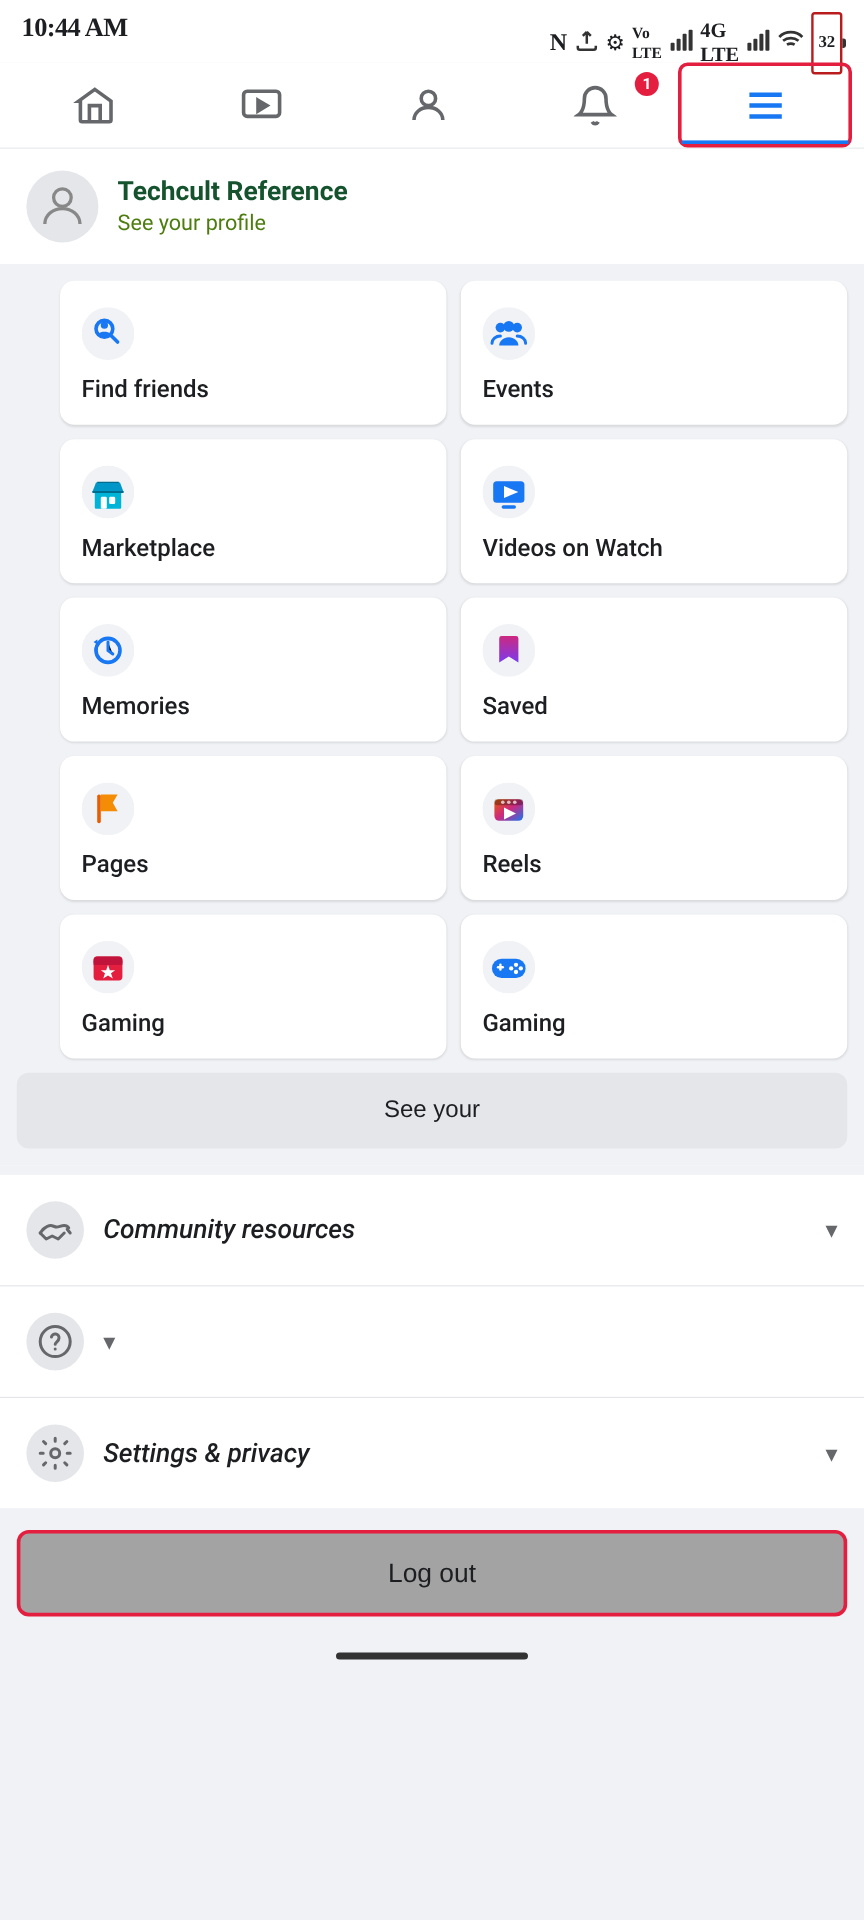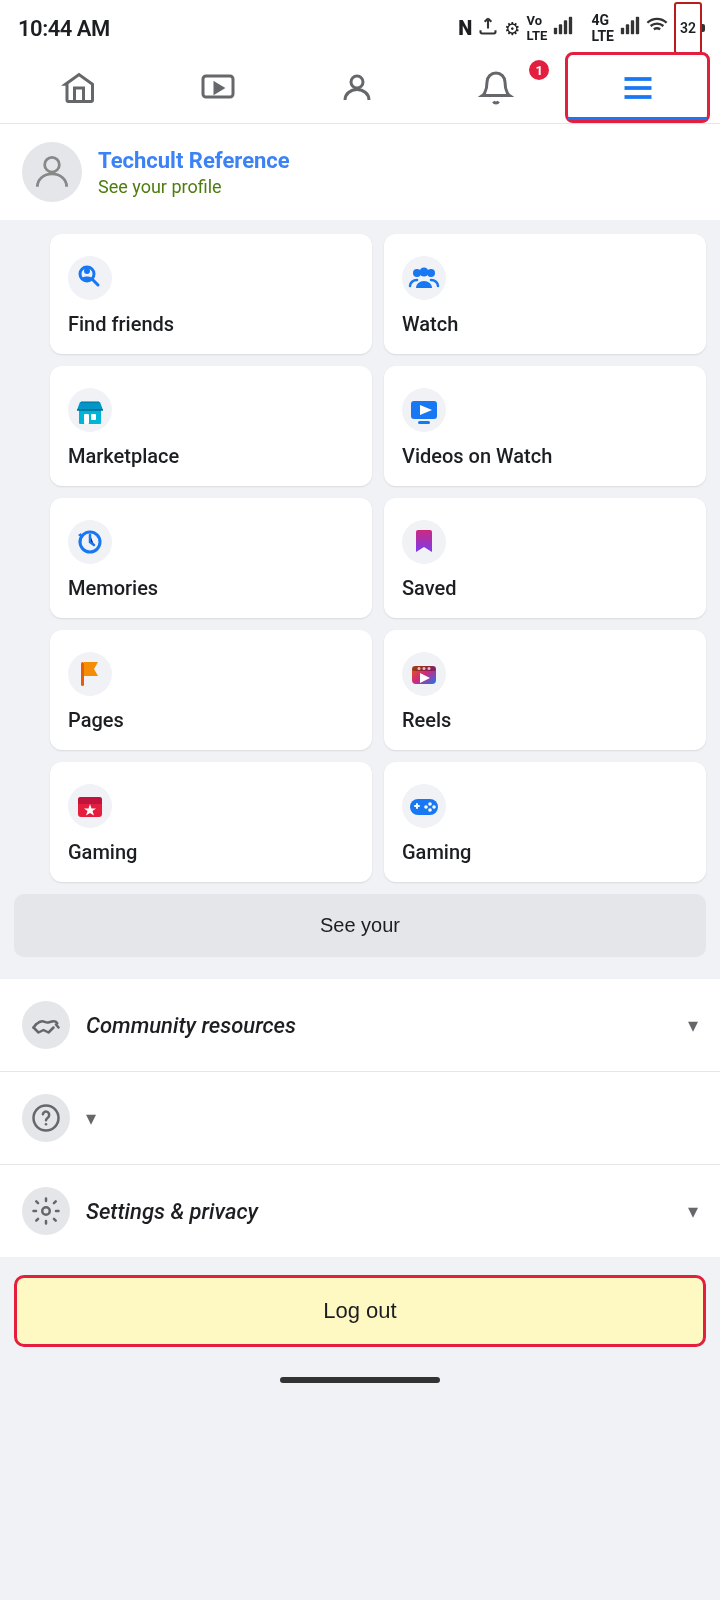--- a/index.html
+++ b/index.html
@@ -10,23 +10,24 @@
       background: #f0f2f5;
       font-family: -apple-system, BlinkMacSystemFont, 'Segoe UI', Roboto, sans-serif;
       color: #1c1e21;
     }
 
     
     .status-bar {
       background: #fff;
       display: flex;
       justify-content: space-between;
-      align-items: center;
+      align-items: flex-start;
       padding: 10px 18px 6px;
       height: 52px;
+      font-family: Liberation Serif, serif;
     }
     .status-left {
       font-size: 22px;
       font-weight: 600;
       letter-spacing: -0.5px;
     }
     .status-right {
       display: flex;
       align-items: center;
       gap: 6px;
@@ -121,21 +122,21 @@
       background: #e4e6ea;
       display: flex;
       align-items: center;
       justify-content: center;
       flex-shrink: 0;
       overflow: hidden;
     }
     .profile-info .profile-name {
       font-size: 22px;
       font-weight: 700;
-      color: #3b82f6;
+      color: #14532d;
     }
     .profile-info .profile-sub {
       font-size: 18px;
       color: #4d7c0f;
       margin-top: 3px;
     }
 
     
     .grid-section {
       background: #f0f2f5;
@@ -223,21 +224,21 @@
     }
 
     
     .logout-section {
       padding: 18px 14px;
       background: #f0f2f5;
     }
     .logout-btn {
       width: 100%;
       padding: 20px;
-      background: #fef9c3;
+      background: #a3a3a3;
       border: 3px solid #e41e3f;
       border-radius: 10px;
       font-size: 22px;
       font-weight: 500;
       color: #1c1e21;
       cursor: pointer;
       text-align: center;
     }
 
     
@@ -269,21 +270,21 @@
     <span>⚙</span>
     <span style="font-size:13px;font-weight:700;">Vo<br>LTE</span>
     <span>
       <svg width="20" height="20" viewBox="0 0 24 24" fill="#333">
         <rect x="1" y="14" width="4" height="8" rx="1"></rect>
         <rect x="7" y="10" width="4" height="12" rx="1"></rect>
         <rect x="13" y="5" width="4" height="17" rx="1"></rect>
         <rect x="19" y="1" width="4" height="21" rx="1"></rect>
       </svg>
     </span>
-    <span style="font-size:14px;font-weight:700;margin-left:12px;">4G<br>LTE</span>
+    <span style="font-size:17px;font-weight:700;">4G<br>LTE</span>
     <span>
       <svg width="20" height="20" viewBox="0 0 24 24" fill="#333">
         <rect x="1" y="14" width="4" height="8" rx="1"></rect>
         <rect x="7" y="10" width="4" height="12" rx="1"></rect>
         <rect x="13" y="5" width="4" height="17" rx="1"></rect>
         <rect x="19" y="1" width="4" height="21" rx="1"></rect>
       </svg>
     </span>
     <span>
       <svg width="22" height="22" viewBox="0 0 24 24" fill="none" stroke="#333" stroke-width="2.5">
@@ -371,21 +372,21 @@
           <circle cx="22" cy="22" r="22" fill="#f0f2f5"></circle>
 
           <circle cx="15" cy="17" r="4" fill="#1877f2"></circle>
           <path d="M8 30c0-3.3 3.1-6 7-6" fill="none" stroke="#1877f2" stroke-width="2.5" stroke-linecap="round"></path>
           <circle cx="29" cy="17" r="4" fill="#1877f2"></circle>
           <path d="M29 24c3.9 0 7 2.7 7 6" fill="none" stroke="#1877f2" stroke-width="2.5" stroke-linecap="round"></path>
           <circle cx="22" cy="16" r="4.5" fill="#1877f2"></circle>
           <path d="M14 32c0-4 3.6-7 8-7s8 3 8 7" fill="#1877f2"></path>
         </svg>
       </div>
-      <div class="grid-card-label">Watch</div>
+      <div class="grid-card-label">Events</div>
     </div>
   </div>
 
   
   <div class="grid-row">
     <div class="grid-card">
       <div class="grid-card-icon">
         <svg width="44" height="44" viewBox="0 0 44 44">
           <circle cx="22" cy="22" r="22" fill="#f0f2f5"></circle>
 

